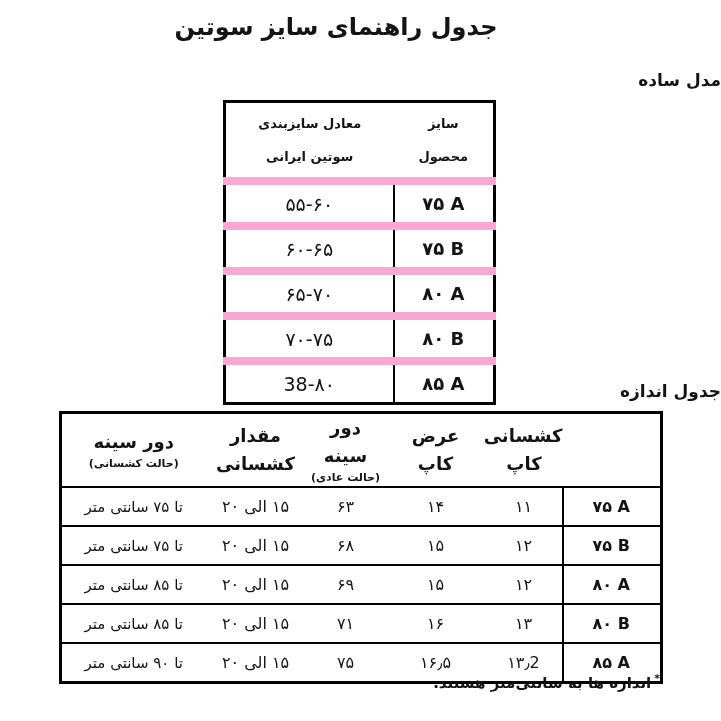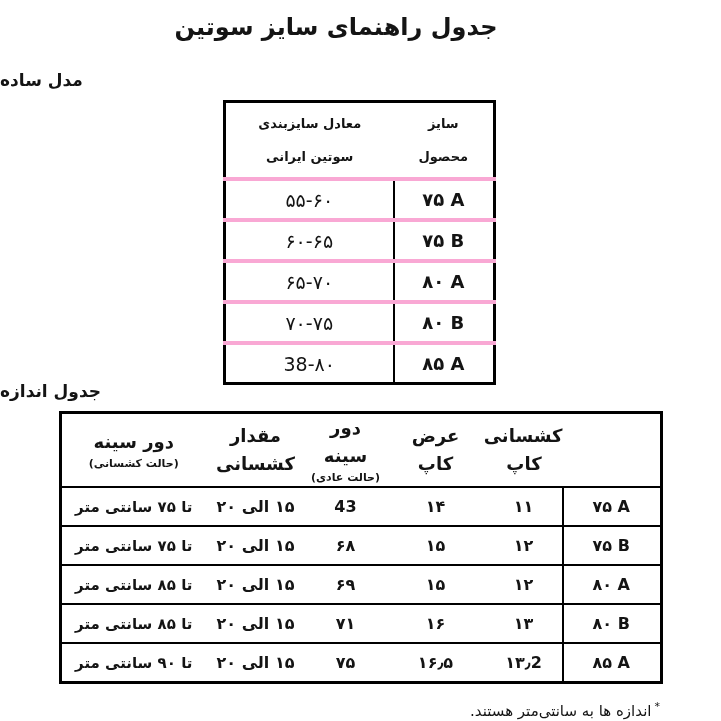--- a/index.html
+++ b/index.html
@@ -6,62 +6,62 @@
   body{
     width:721px;height:721px;background:#ffffff;position:relative;
     font-family:"DejaVu Sans", sans-serif;color:#141414;overflow:hidden;
   }
   .rtl{direction:rtl;unicode-bidi:embed;}
   .page-title{
     position:absolute;top:13px;left:0;width:672px;text-align:center;
     font-size:24px;font-weight:bold;
   }
   .sub-title{
-    position:absolute;left:0;width:721px;text-align:left;
+    position:absolute;left:0;width:721px;text-align:right;
     font-size:17px;font-weight:bold;
   }
   .t1-title{top:70px;}
   .t2-title{top:381px;}
   table{border-collapse:collapse;table-layout:fixed;direction:rtl;}
   table, td, th{border-color:#000;}
   .t1{
     position:absolute;left:223px;top:100px;width:270px;
     border:3px solid #000;
   }
   .t1 thead th{
     height:74px;font-size:13px;font-weight:bold;text-align:center;
     vertical-align:middle;padding:0;line-height:33px;
   }
   .t1 tbody td{
-    height:37px;border-top:4px solid #f9a8d4;text-align:center;
+    height:37px;border-top:8px solid #f9a8d4;text-align:center;
     vertical-align:middle;font-size:19px;padding:0;
   }
   .t2{
     position:absolute;left:59px;top:411px;width:601px;
     border:3px solid #000;
   }
   .t2 thead th{
     height:66px;text-align:center;vertical-align:middle;padding:0;
   }
   .t2 thead th .h-main{display:block;font-size:18px;font-weight:bold;line-height:28px;}
   .t2 thead th .h-sub{display:block;font-size:11px;font-weight:bold;line-height:16px;}
   .t2 tbody td{
     height:37px;border-top:2px solid #000;text-align:center;
-    vertical-align:middle;font-size:16px;padding:0;font-weight:bold;
+    vertical-align:middle;font-size:16px;padding:0;
   }
   .t2 tbody td.stretch-cell{font-size:15px;}
   .size-cell{
     direction:ltr;unicode-bidi:embed;font-weight:bold;font-size:17px;
     letter-spacing:1px;
   }
   .t1 .size-cell{font-size:18px;}
   td.divided{border-left:2px solid #000;}
   .footnote{
-    position:absolute;top:700px;right:61px;direction:rtl;
-    font-size:15px;text-align:right;
+    position:absolute;top:672px;right:61px;direction:rtl;
+    font-size:15px;text-align:right;font-weight:bold;
   }
   .footnote sup{font-size:11px;margin-left:3px;}
 </style>
 </head>
 <body>
 
 <div class="page-title rtl">جدول راهنمای سایز سوتین</div>
 
 <div class="sub-title t1-title rtl">مدل ساده</div>
 
@@ -140,21 +140,21 @@
         <span class="h-main">دور سینه</span>
         <span class="h-sub rtl">(حالت کشسانی)</span>
       </th>
     </tr>
   </thead>
   <tbody>
     <tr>
       <td class="size-cell divided">۷۵ A</td>
       <td>۱۱</td>
       <td>۱۴</td>
-      <td>43</td>
+      <td>۶۳</td>
       <td class="rtl">۱۵ الی ۲۰</td>
       <td class="rtl stretch-cell">تا ۷۵ سانتی متر</td>
     </tr>
     <tr>
       <td class="size-cell divided">۷۵ B</td>
       <td>۱۲</td>
       <td>۱۵</td>
       <td>۶۸</td>
       <td class="rtl">۱۵ الی ۲۰</td>
       <td class="rtl stretch-cell">تا ۷۵ سانتی متر</td>

